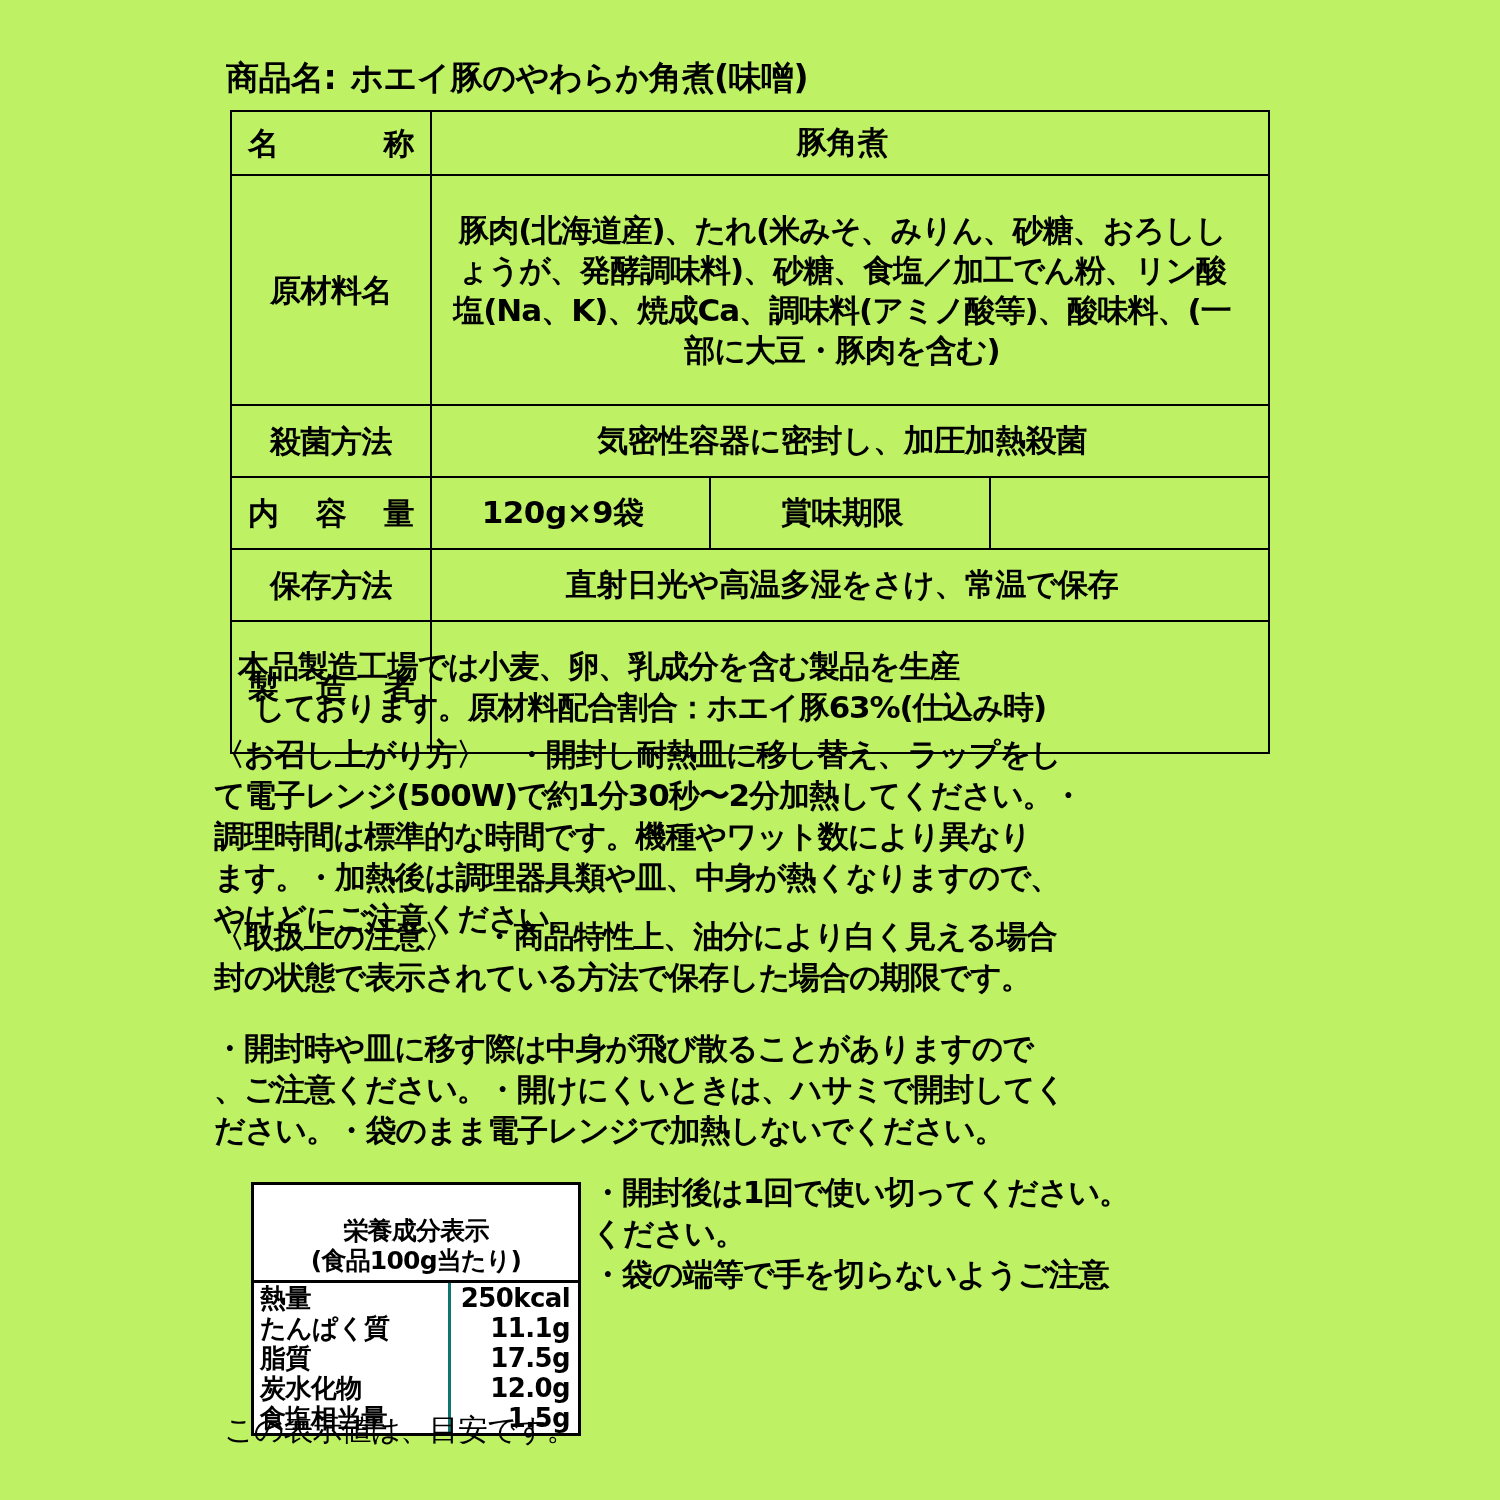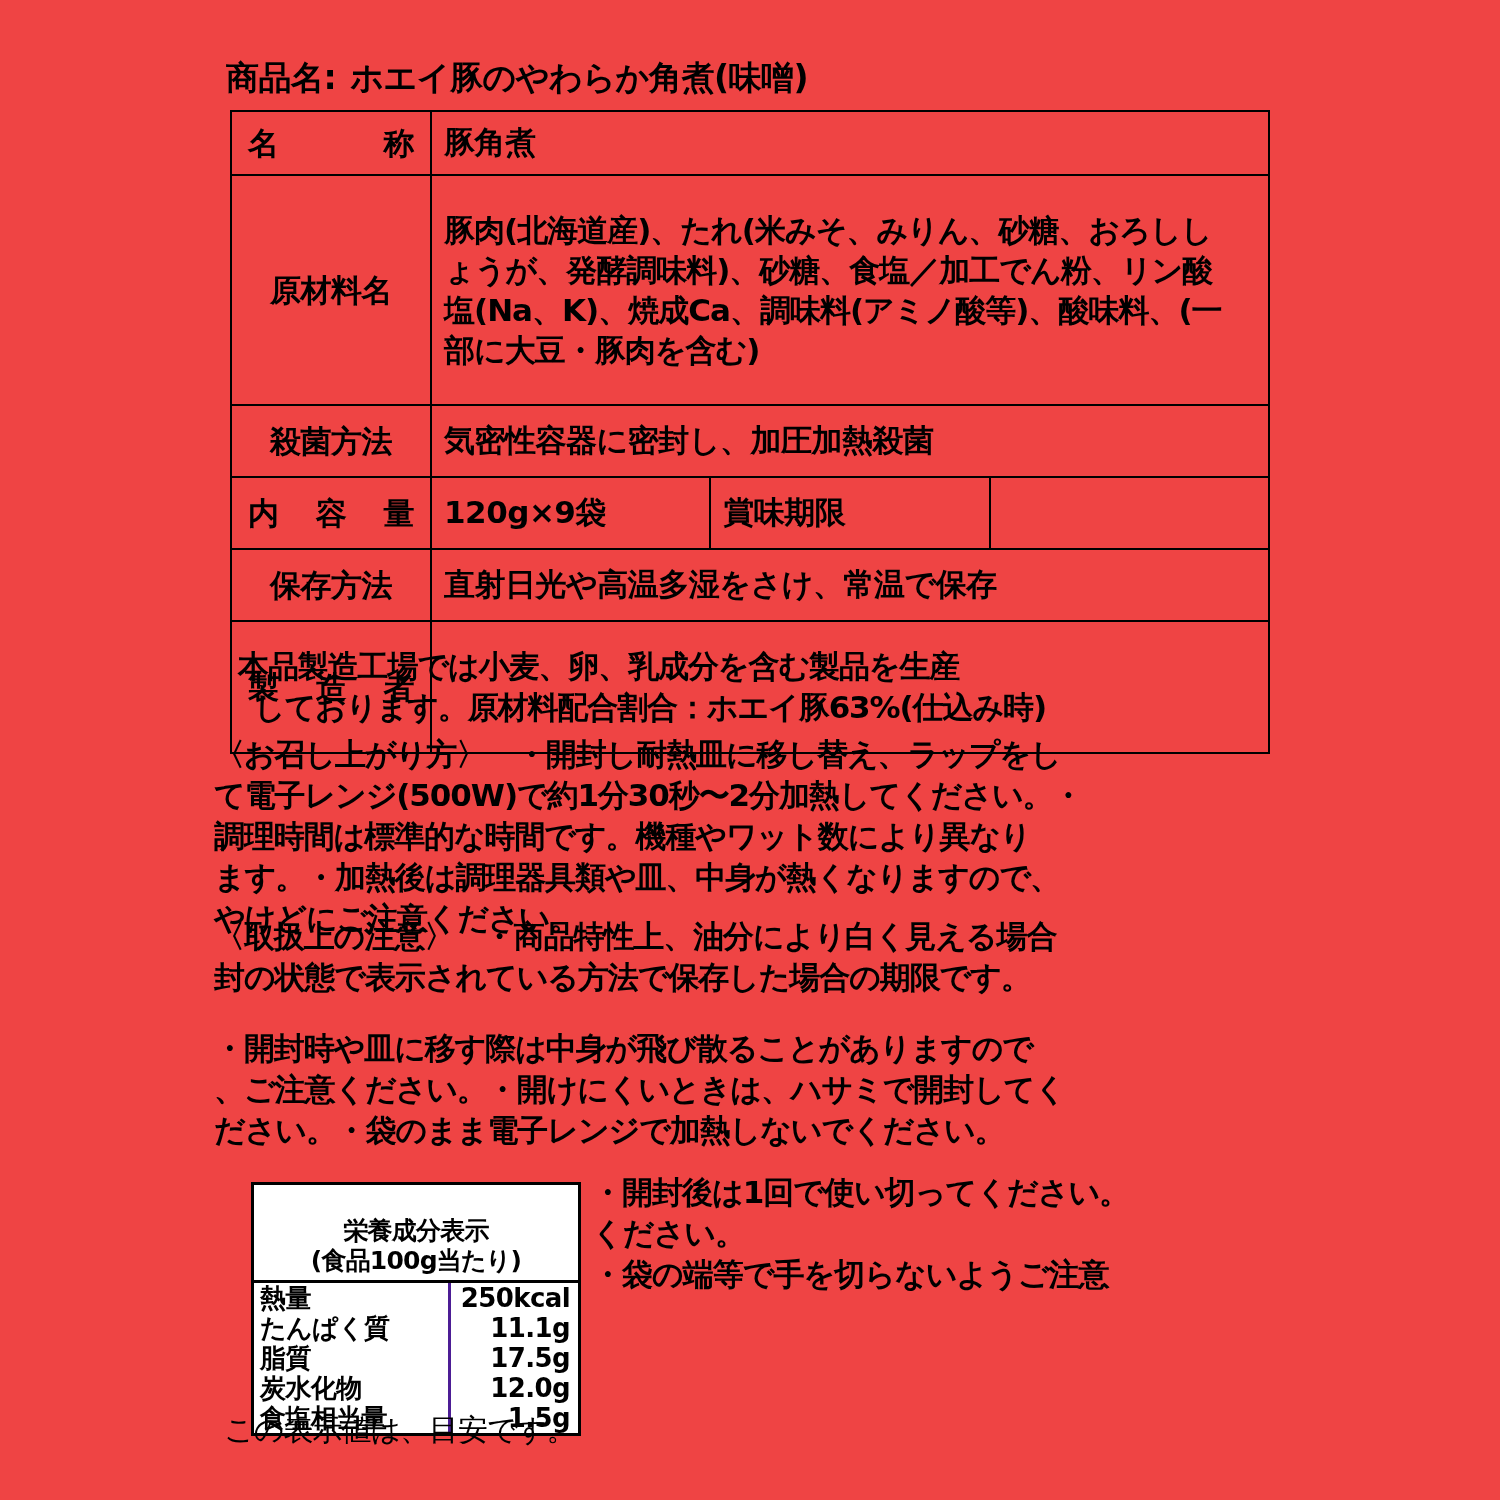--- a/index.html
+++ b/index.html
@@ -12,21 +12,21 @@
     height: 1500px;
     font-family: "DejaVu Sans", "Liberation Sans", sans-serif;
     color: #000000;
     -webkit-font-smoothing: none;
   }
   .page {
     position: relative;
     width: 1500px;
     height: 1500px;
     overflow: hidden;
-    background: #ef4444;
+    background: #bef264;
   }
 
   
   .product-name {
     position: absolute;
     left: 226px;
     top: 58px;
     font-size: 33px;
     line-height: 40px;
     font-weight: 700;
@@ -60,21 +60,21 @@
     border-radius: 9px;
   }
   .info-table td.lbl .spread {
     display: block;
     text-align: justify;
     text-align-last: justify;
     padding: 0 10px;
   }
   .info-table td.val {
     padding: 4px 28px 6px 12px;
-    text-align: left;
+    text-align: center;
   }
   .row-name td { height: 52px; }
   .row-ingredients td.val {
     padding-top: 14px;
     padding-bottom: 14px;
     vertical-align: middle;
   }
   .row-ingredients .ing-text {
     display: block;
     font-size: 31px;
@@ -158,21 +158,21 @@
     font-size: 26px;
     line-height: 30px;
     font-weight: 700;
     letter-spacing: -0.6px;
     padding: 0 6px;
     border: 0;
   }
   .nutri-table td.nlbl {
     text-align: left;
     width: 182px;
-    border-right: 3px solid #4c1d95;
+    border-right: 3px solid #0f766e;
   }
   .nutri-table td.nval {
     text-align: right;
     padding-right: 8px;
   }
 
   
   .side-notes {
     position: absolute;
     left: 592px;

